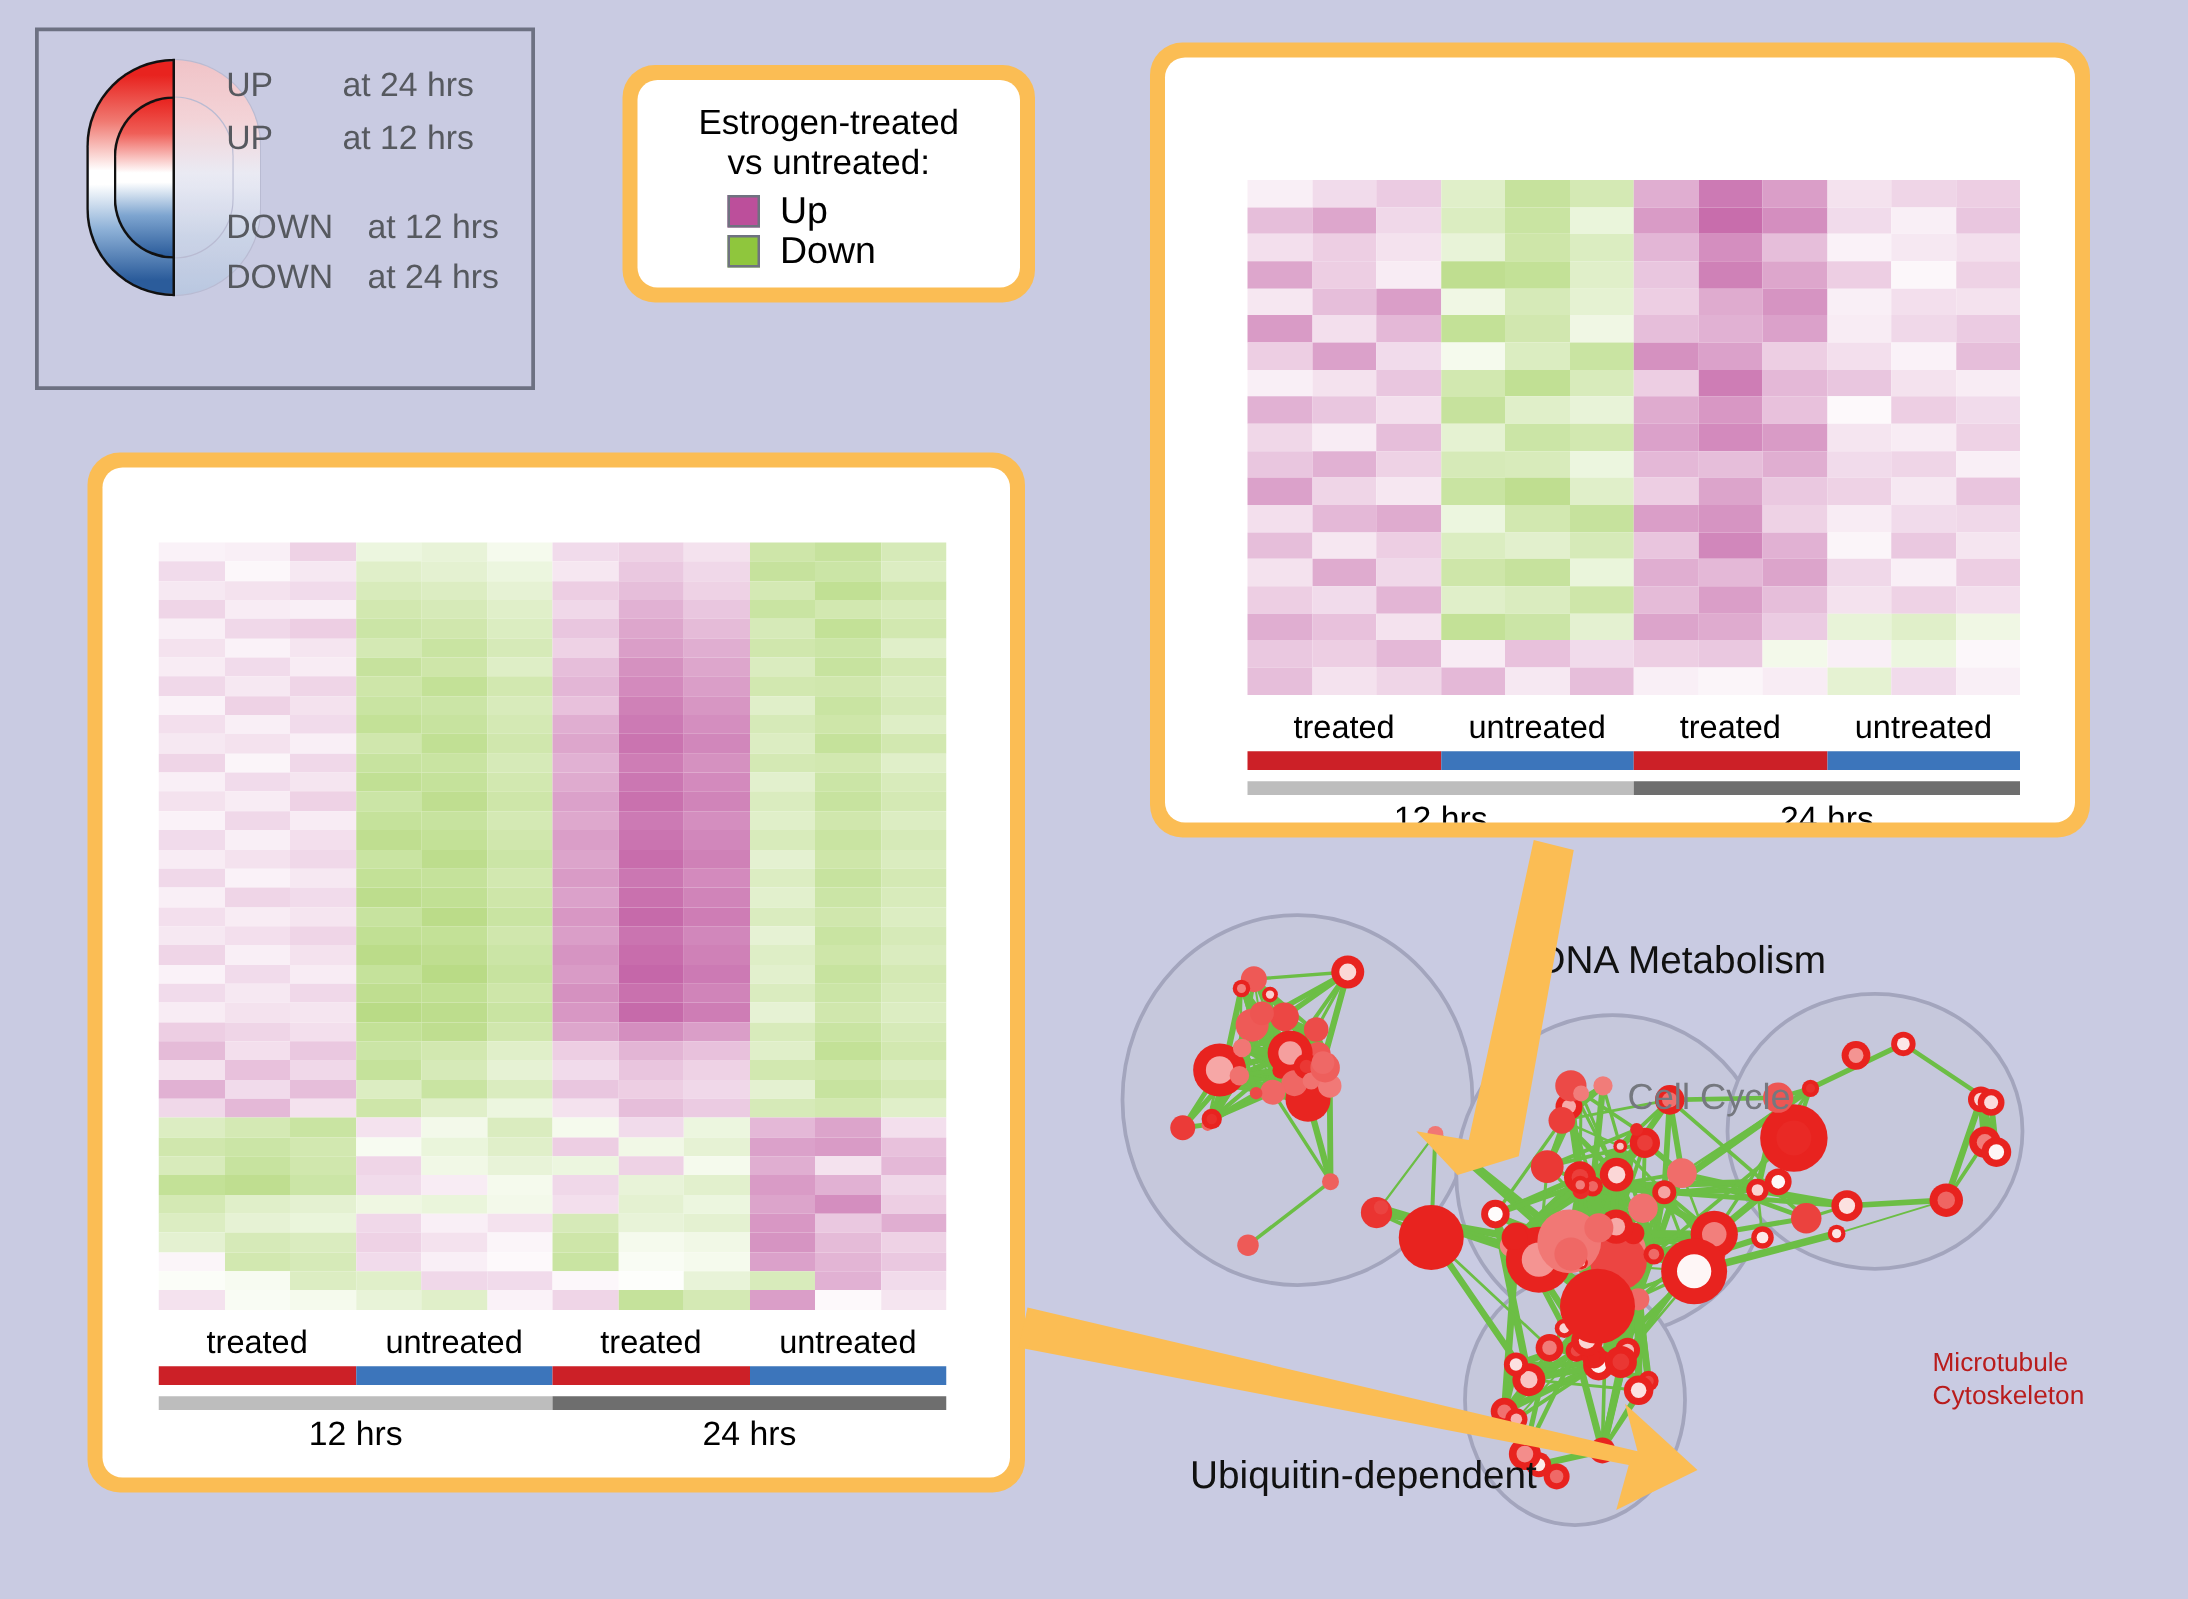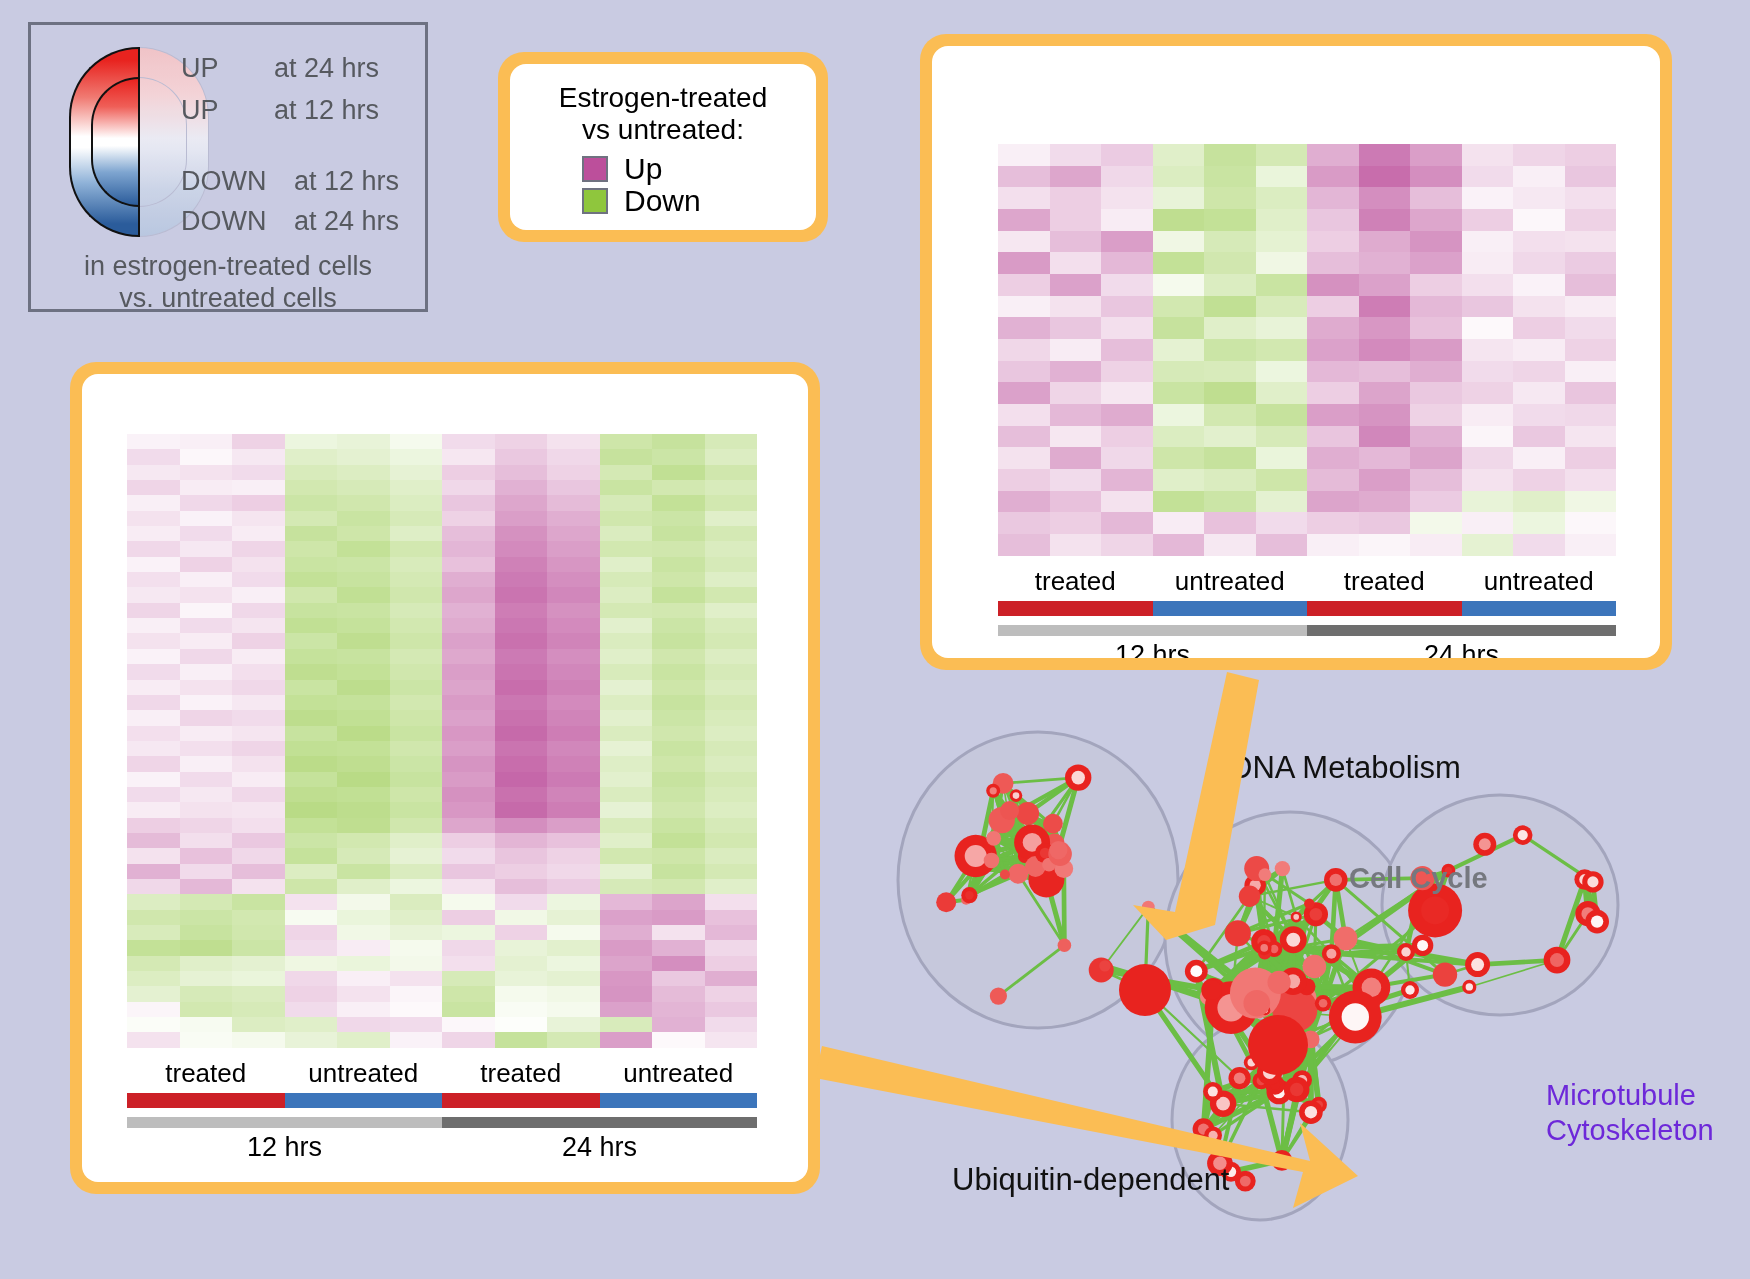--- a/index.html
+++ b/index.html
@@ -135,22 +135,22 @@
   .bar-row div { flex:1 1 0; height:15px; }
   .bar-row.thin div { height:11px; margin-top:5px; }
   .axis-hrs { display:flex; margin-top:4px; }
   .axis-hrs span { flex:1 1 0; text-align:center; font-size:27px; color:#000; }
 
   
   #network { position:absolute; left:890px; top:690px; width:860px; height:589px; }
   #network svg { display:block; }
   .net-label { position:absolute; white-space:nowrap; }
   #lbl-dna { left:1230px; top:750px; font-size:31px; color:#111; }
-  #lbl-cc  { left:1349px; top:862px; font-size:29px; color:#75787f;font-weight:bold; }
-  #lbl-mt  { left:1546px; top:1078px; font-size:29px; color:#6d28d9; line-height:1.22; }
+  #lbl-cc  { left:1302px; top:862px; font-size:29px; color:#75787f; }
+  #lbl-mt  { left:1546px; top:1078px; font-size:21px; color:#b91c1c; line-height:1.22; }
   #lbl-ub  { left:952px; top:1161px; font-size:31px; color:#111; line-height:1.22; }
 
   
   #arrows { position:absolute; left:0; top:0; width:1750px; height:1279px; pointer-events:none; }
 </style>
 </head>
 <body>
 
 <div id="wheel-box">
   <div id="wheel-wrap">
@@ -167,24 +167,20 @@
 
   <div class="wheel-label" style="left:150px; top:28px;">UP</div>
   <div class="wheel-label" style="left:243px; top:28px;">at 24 hrs</div>
   <div class="wheel-label" style="left:150px; top:70px;">UP</div>
   <div class="wheel-label" style="left:243px; top:70px;">at 12 hrs</div>
   <div class="wheel-label" style="left:150px; top:141px;">DOWN</div>
   <div class="wheel-label" style="left:263px; top:141px;">at 12 hrs</div>
   <div class="wheel-label" style="left:150px; top:181px;">DOWN</div>
   <div class="wheel-label" style="left:263px; top:181px;">at 24 hrs</div>
 
-  <div class="wheel-foot">
-    <div>in estrogen-treated cells</div>
-    <div>vs. untreated cells</div>
-  </div>
 </div>
 
 <div class="panel" id="legend-panel">
   <div class="panel-inner">
     <div class="legend-head">
       <div>Estrogen-treated</div>
       <div>vs untreated:</div>
     </div>
     <div class="legend-rows">
       <div class="legend-row">

